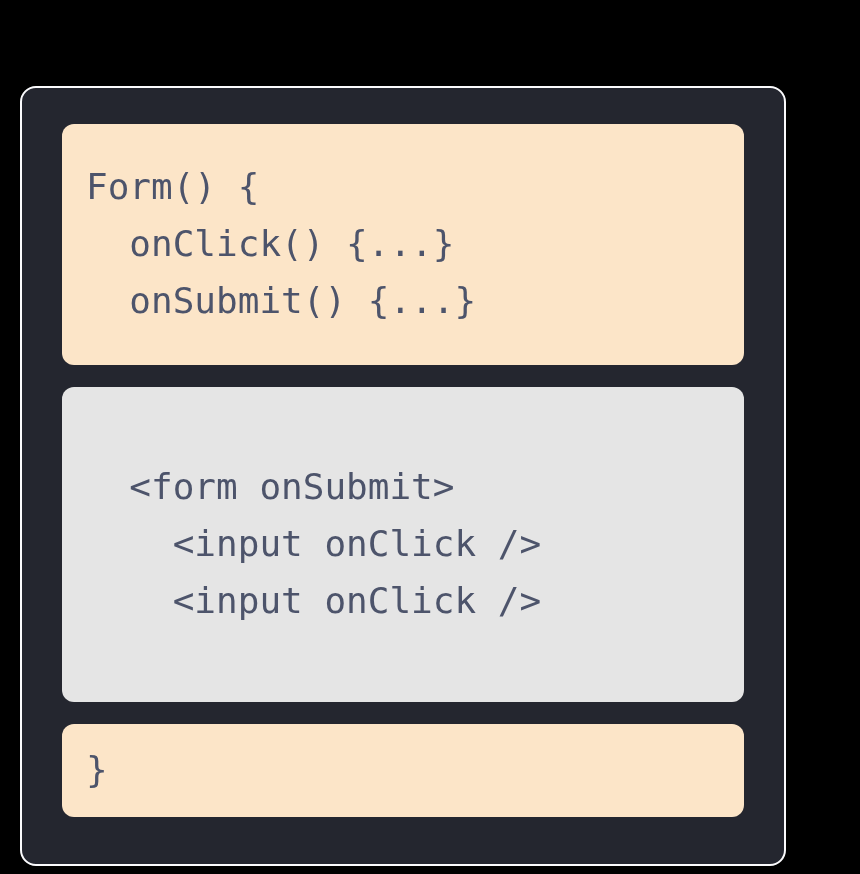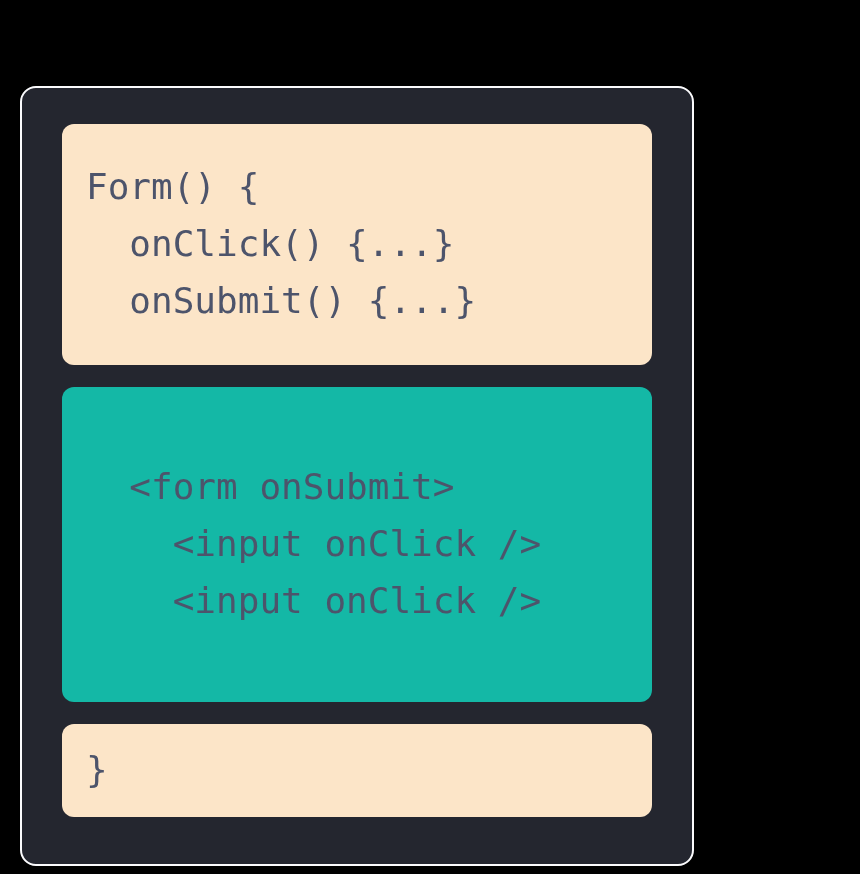--- a/index.html
+++ b/index.html
@@ -20,21 +20,21 @@
     width: 860px;
     height: 874px;
     background: #000000;
   }
 
   
   #code-card {
     position: absolute;
     left: 20px;
     top: 86px;
-    width: 674px;
+    width: 766px;
     height: 780px;
     box-sizing: border-box;
     background: #24262f;
     border: 2px solid #fbfbfd;
     border-radius: 16px;
     padding: 36px 40px;
     display: flex;
     flex-direction: column;
     gap: 22px;
   }
@@ -46,21 +46,21 @@
     display: flex;
     flex-direction: column;
     justify-content: center;
   }
 
   .code-block.peach {
     background: #fce5c8;
   }
 
   .code-block.lavender {
-    background: #14b8a6;
+    background: #e5e5e5;
   }
 
   .code-line {
     font-family: "DejaVu Sans Mono", "Liberation Mono", monospace;
     font-size: 36px;
     line-height: 1.58;
     color: #4d546b;
     white-space: pre;
     letter-spacing: 0px;
   }

